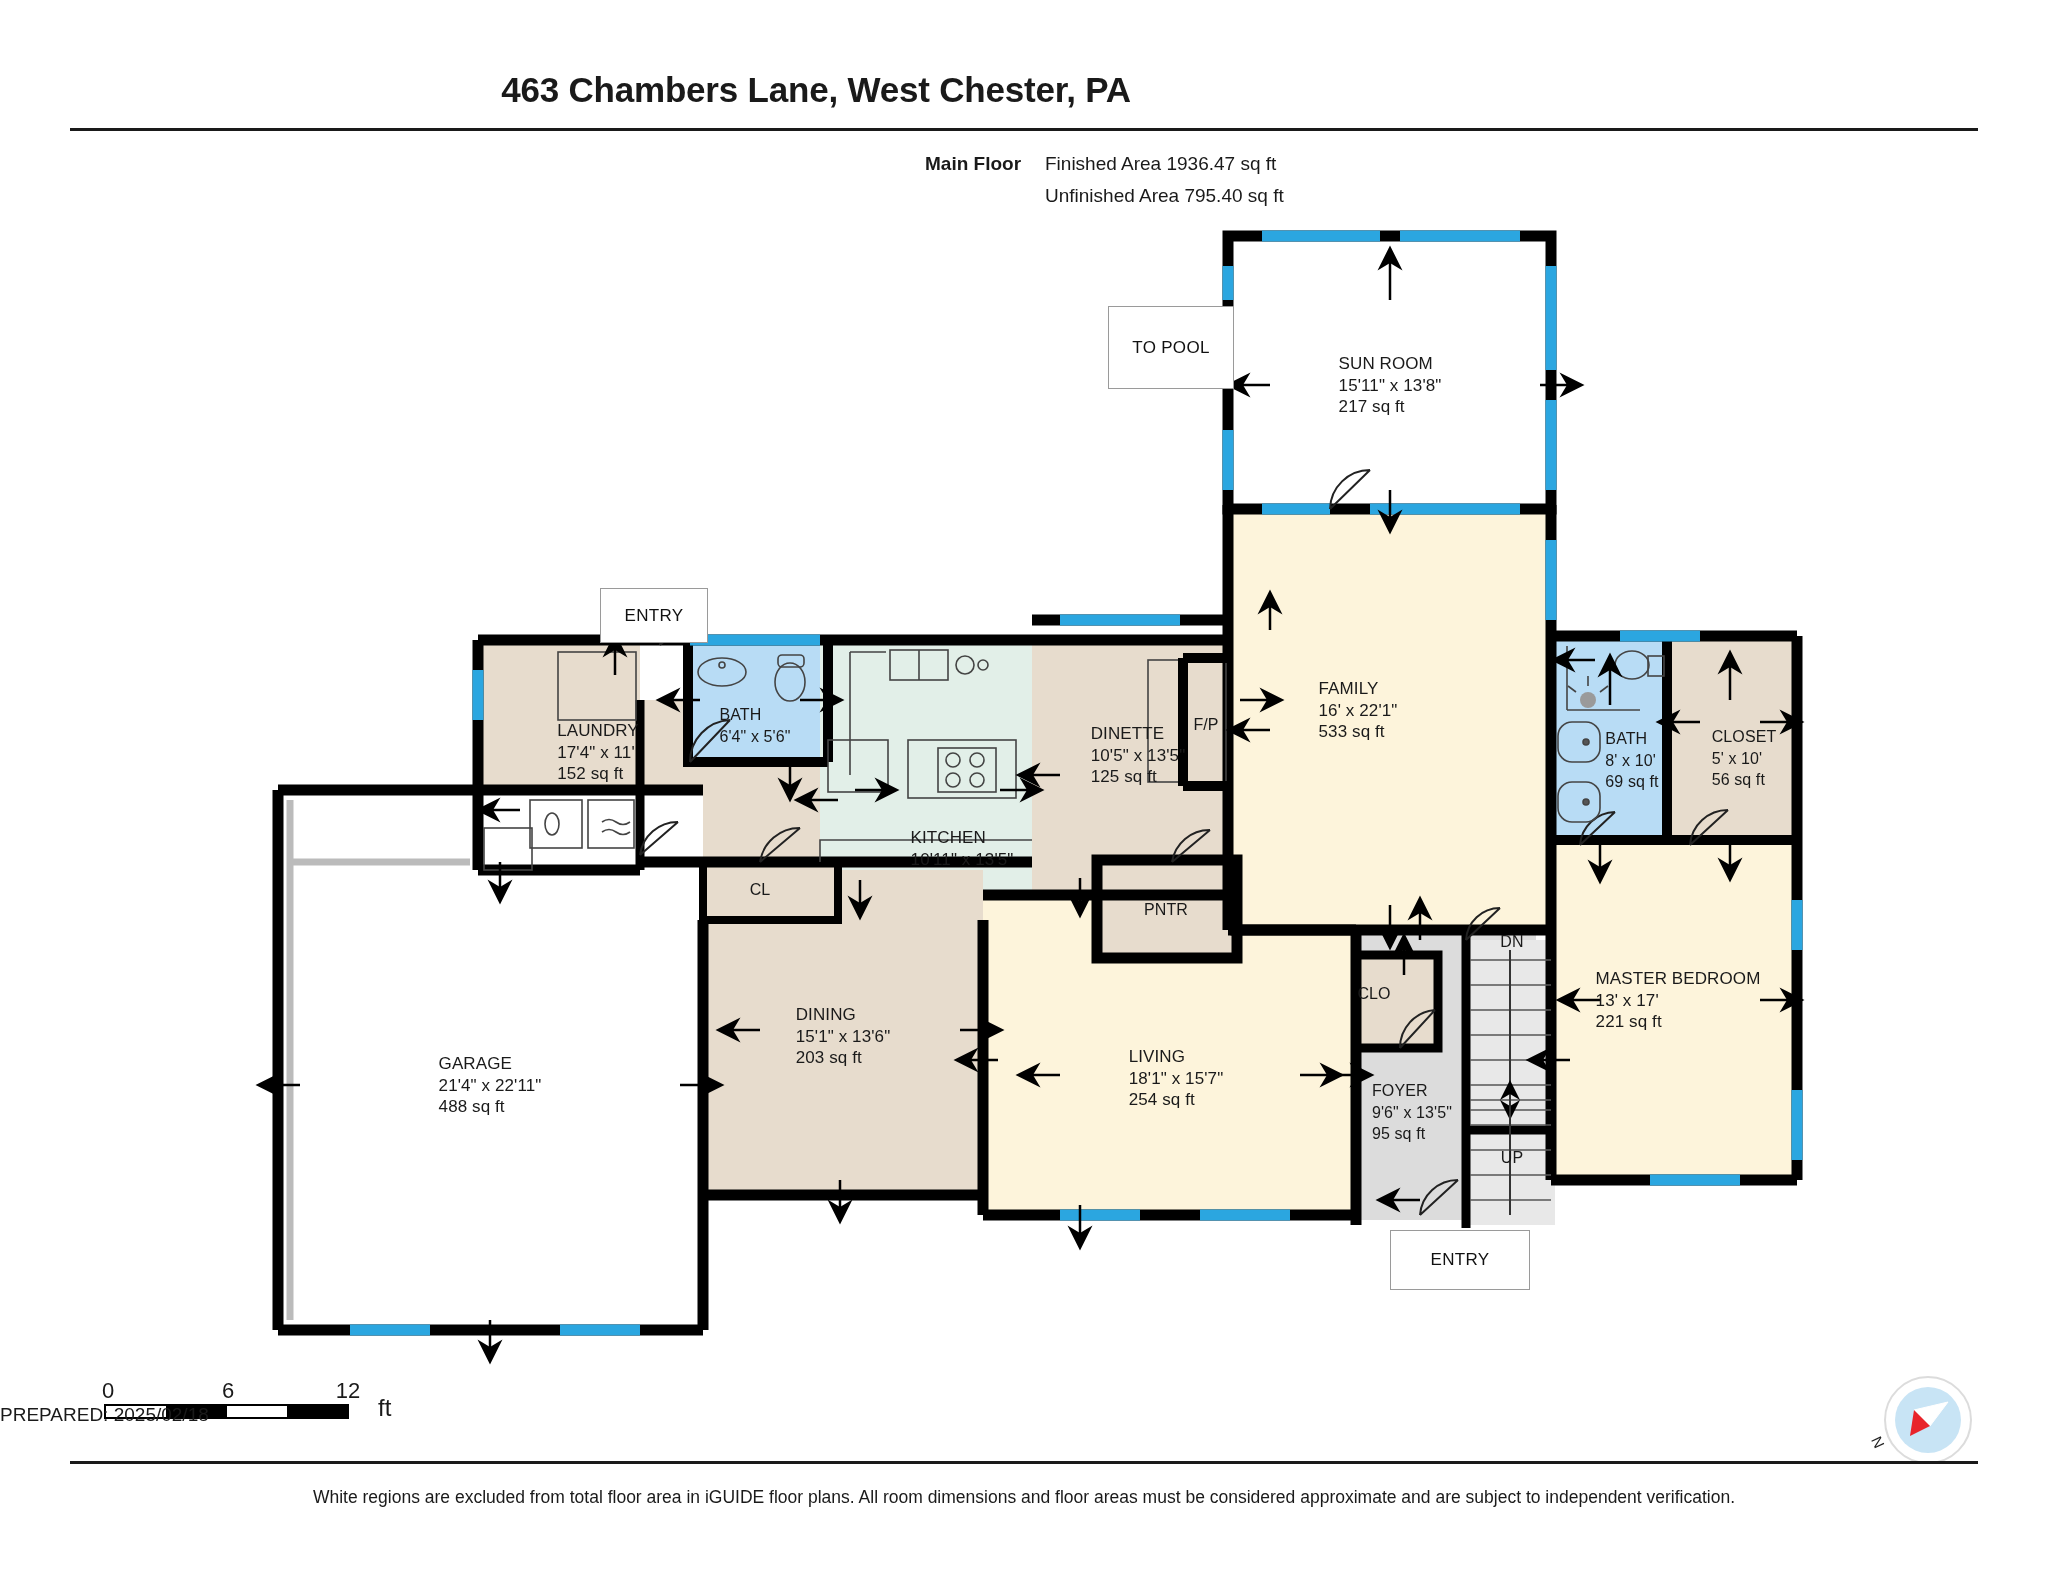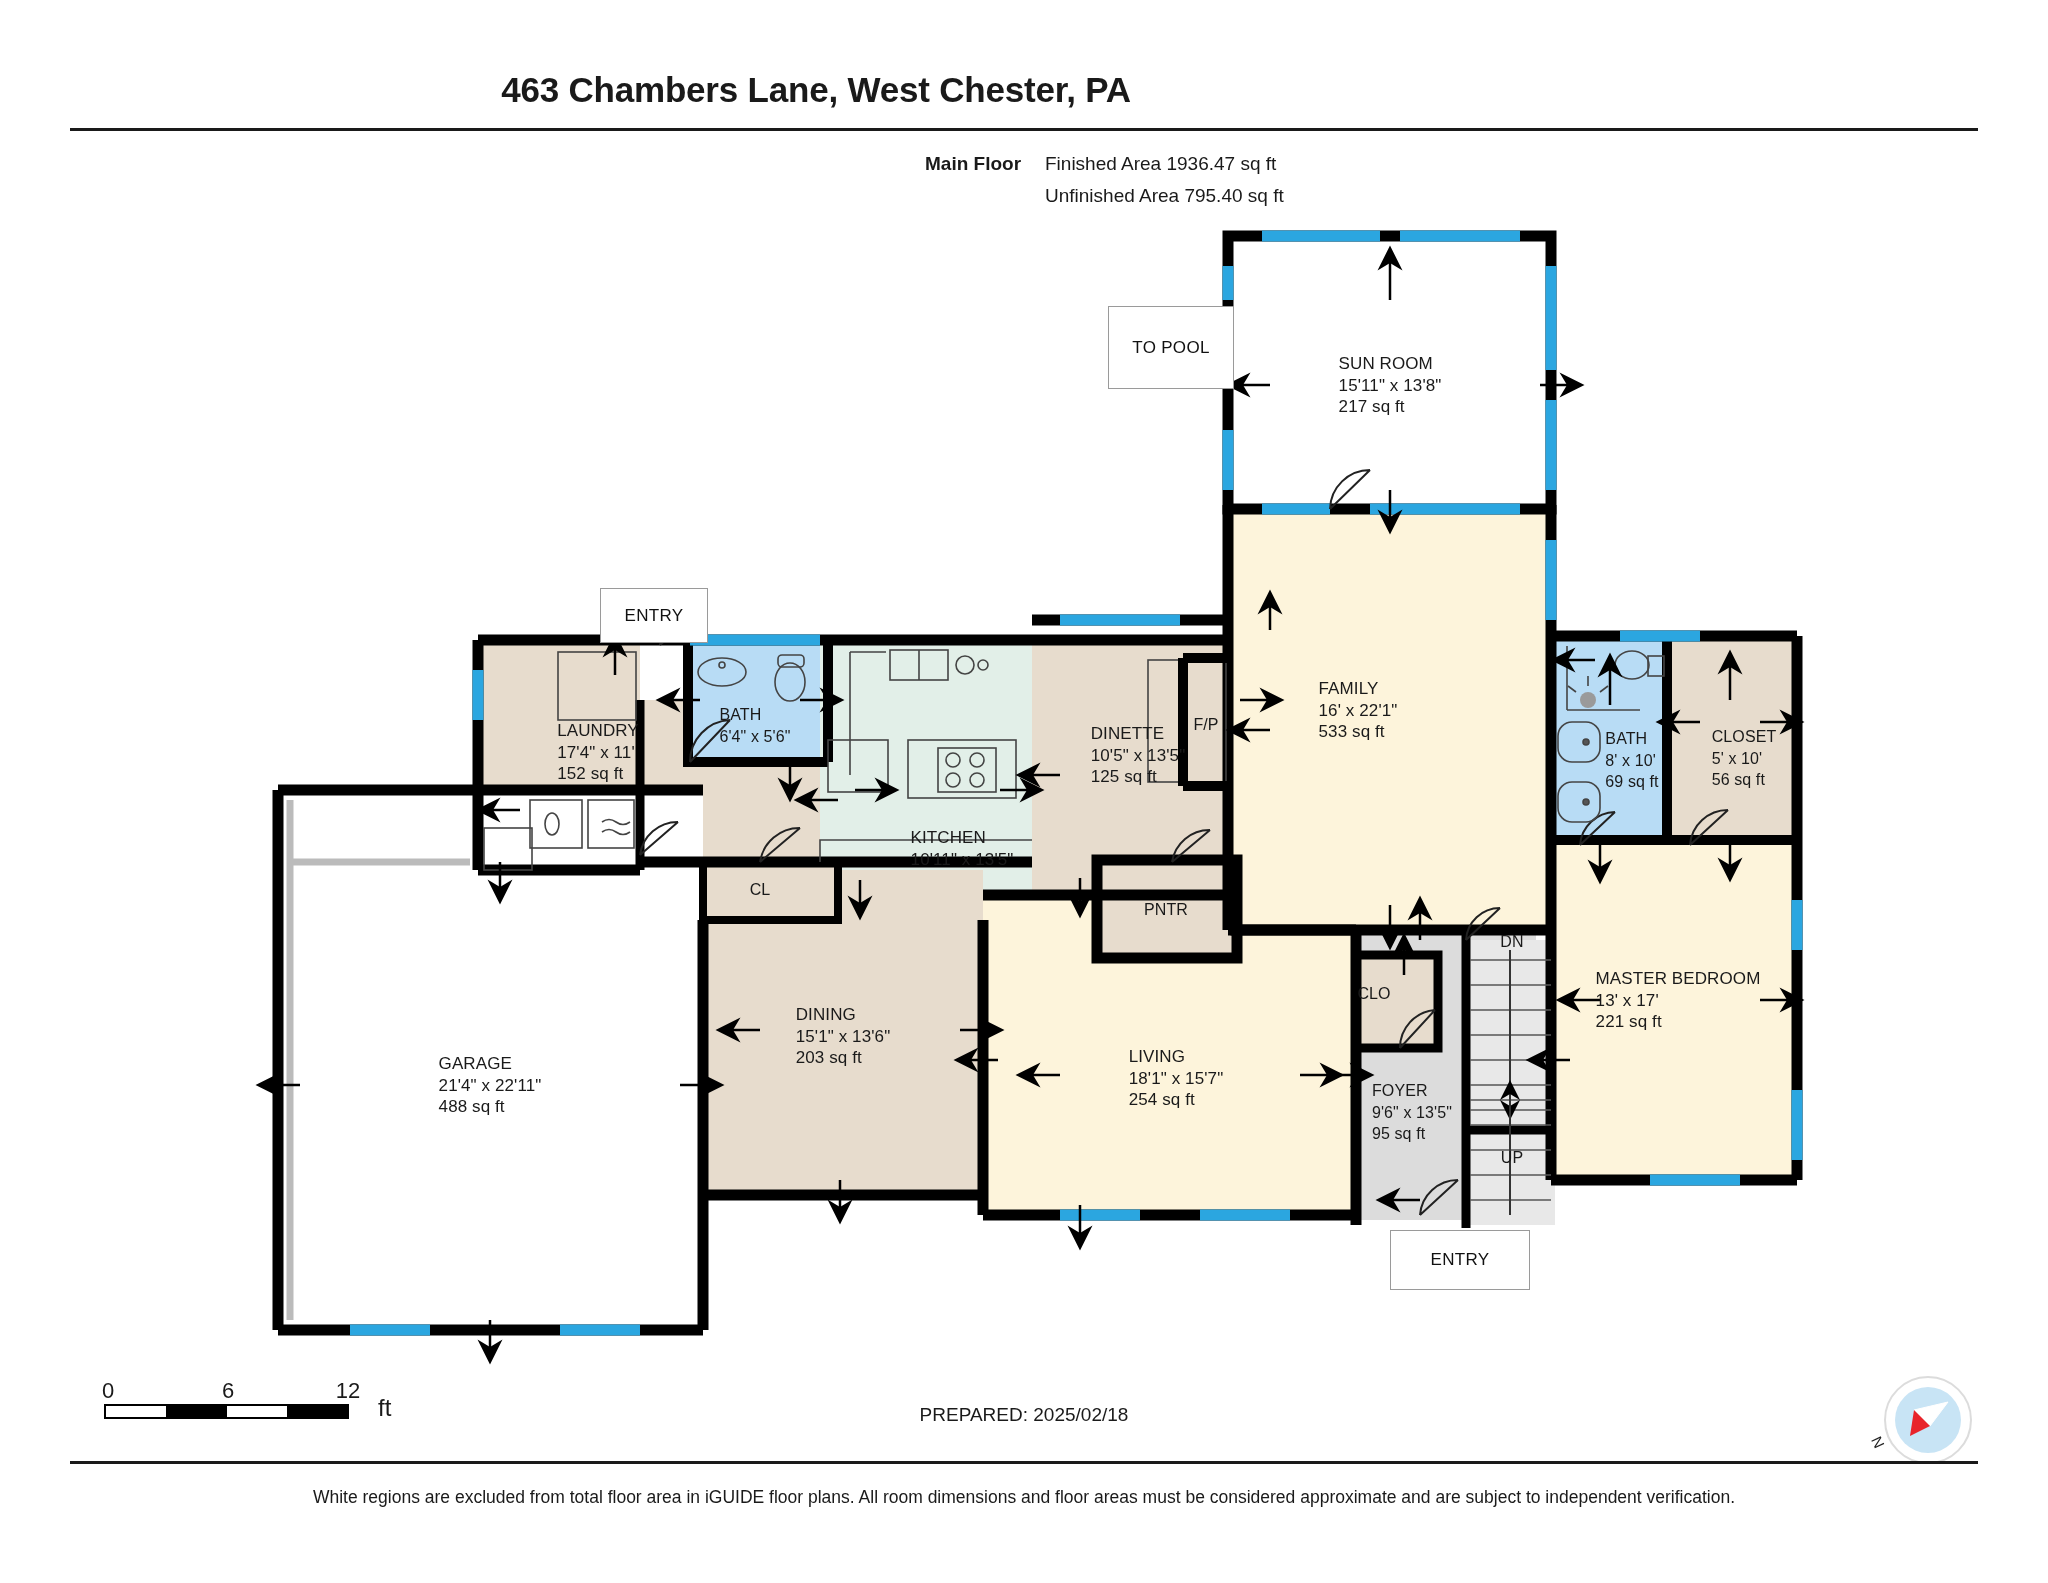--- a/index.html
+++ b/index.html
@@ -36,21 +36,21 @@
   #scalebar-bar {
     position: relative; width: 245px; height: 15px;
     border: 2px solid #000; display: flex;
   }
   #scalebar-bar i { display: block; flex: 1 1 0; }
   #scalebar-bar i:nth-child(2), #scalebar-bar i:nth-child(4) { background: #000; }
   #scalebar-unit { position: absolute; left: 252px; top: 16px; font-size: 24px; margin-left: 22px; }
 
   #prepared {
     position: absolute; top: 1404px; left: 0; width: 2048px;
-    text-align: center; font-size: 19px;
+    text-align: left; font-size: 19px;
   }
   #compass {
     position: absolute; left: 1884px; top: 1376px;
     width: 88px; height: 88px; border-radius: 50%;
     background: #ffffff; border: 2px solid #dcdcdc;
   }
   #compass .disc {
     position: absolute; left: 9px; top: 9px; width: 66px; height: 66px;
     border-radius: 50%; background: #c8e4f5;
   }

